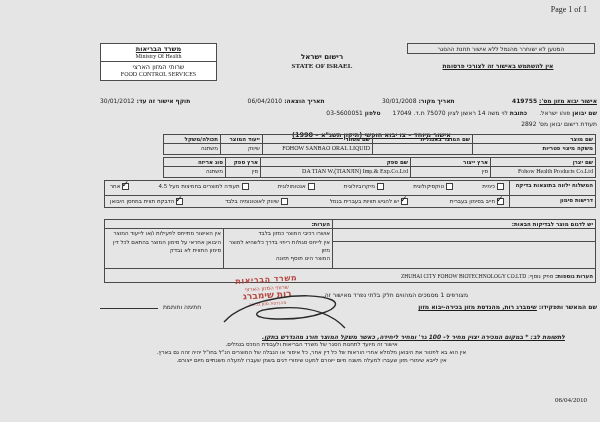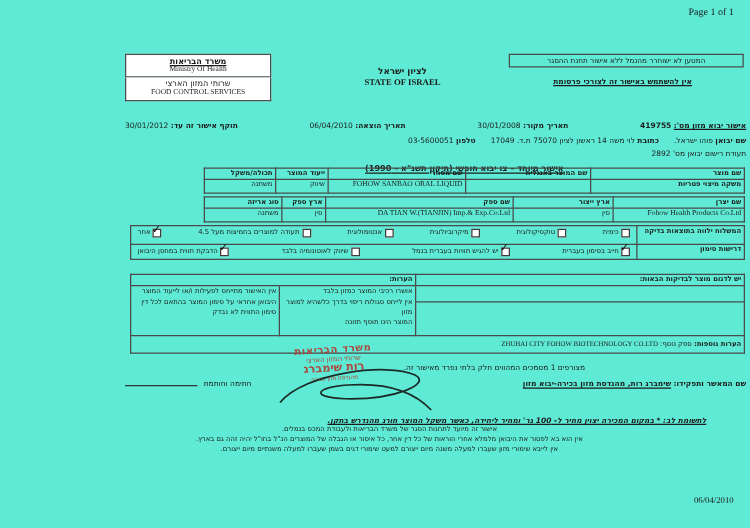--- a/index.html
+++ b/index.html
@@ -1,16 +1,16 @@
 <!DOCTYPE html>
 <html lang="he"><head>
 <meta charset="utf-8">
 <style>
   html,body{margin:0;padding:0;background:#fff;}
-  .page{position:relative;width:600px;height:422px;background:#5eead4;
+  .page{position:relative;width:600px;height:422px;background:#e5e5e5;
         font-family:"DejaVu Sans",sans-serif;color:#1c1c1c;overflow:hidden;}
   .abs{position:absolute;}
   .rtl{direction:rtl;}
   .b{font-weight:bold;}
   .u{text-decoration:underline;}
   .i{font-style:italic;}
   .latin{font-family:"Liberation Serif",serif;}
   .center{text-align:center;}
 
   
@@ -77,21 +77,21 @@
       <div class="he b u">משרד הבריאות</div>
       <div class="en latin">Ministry Of Health</div>
     </div>
     <div class="hbox rtl" style="border-top:none;">
       <div class="he">שרותי המזון הארצי</div>
       <div class="en latin">FOOD CONTROL SERVICES</div>
     </div>
   </div>
 
   <div class="abs state center" style="left:272px;top:53px;width:100px;">
-    <div class="he b rtl">לציון ישראל</div>
+    <div class="he b rtl">רישום ישראל</div>
     <div class="en b latin">STATE OF ISRAEL</div>
   </div>
 
   <div class="abs cargo rtl" style="left:407px;top:43px;width:182px;">המטען לא ישוחרר מהנמל ללא אישור תחנת ההסגר</div>
   <div class="abs noads rtl b u" style="left:407px;top:62px;width:182px;">אין להשתמש באישור זה לצורכי פרסומת</div>
 
   <div class="abs rtl b u center" style="left:284px;top:85px;width:175px;font-size:6.5px;margin-top:46px;">אישור מיוחד – צו יבוא חופשי (תיקון תשנ"א – 1990)</div>
 
   <div class="abs rtl fieldrow" style="left:100px;top:97px;width:497px;">
     <span>

